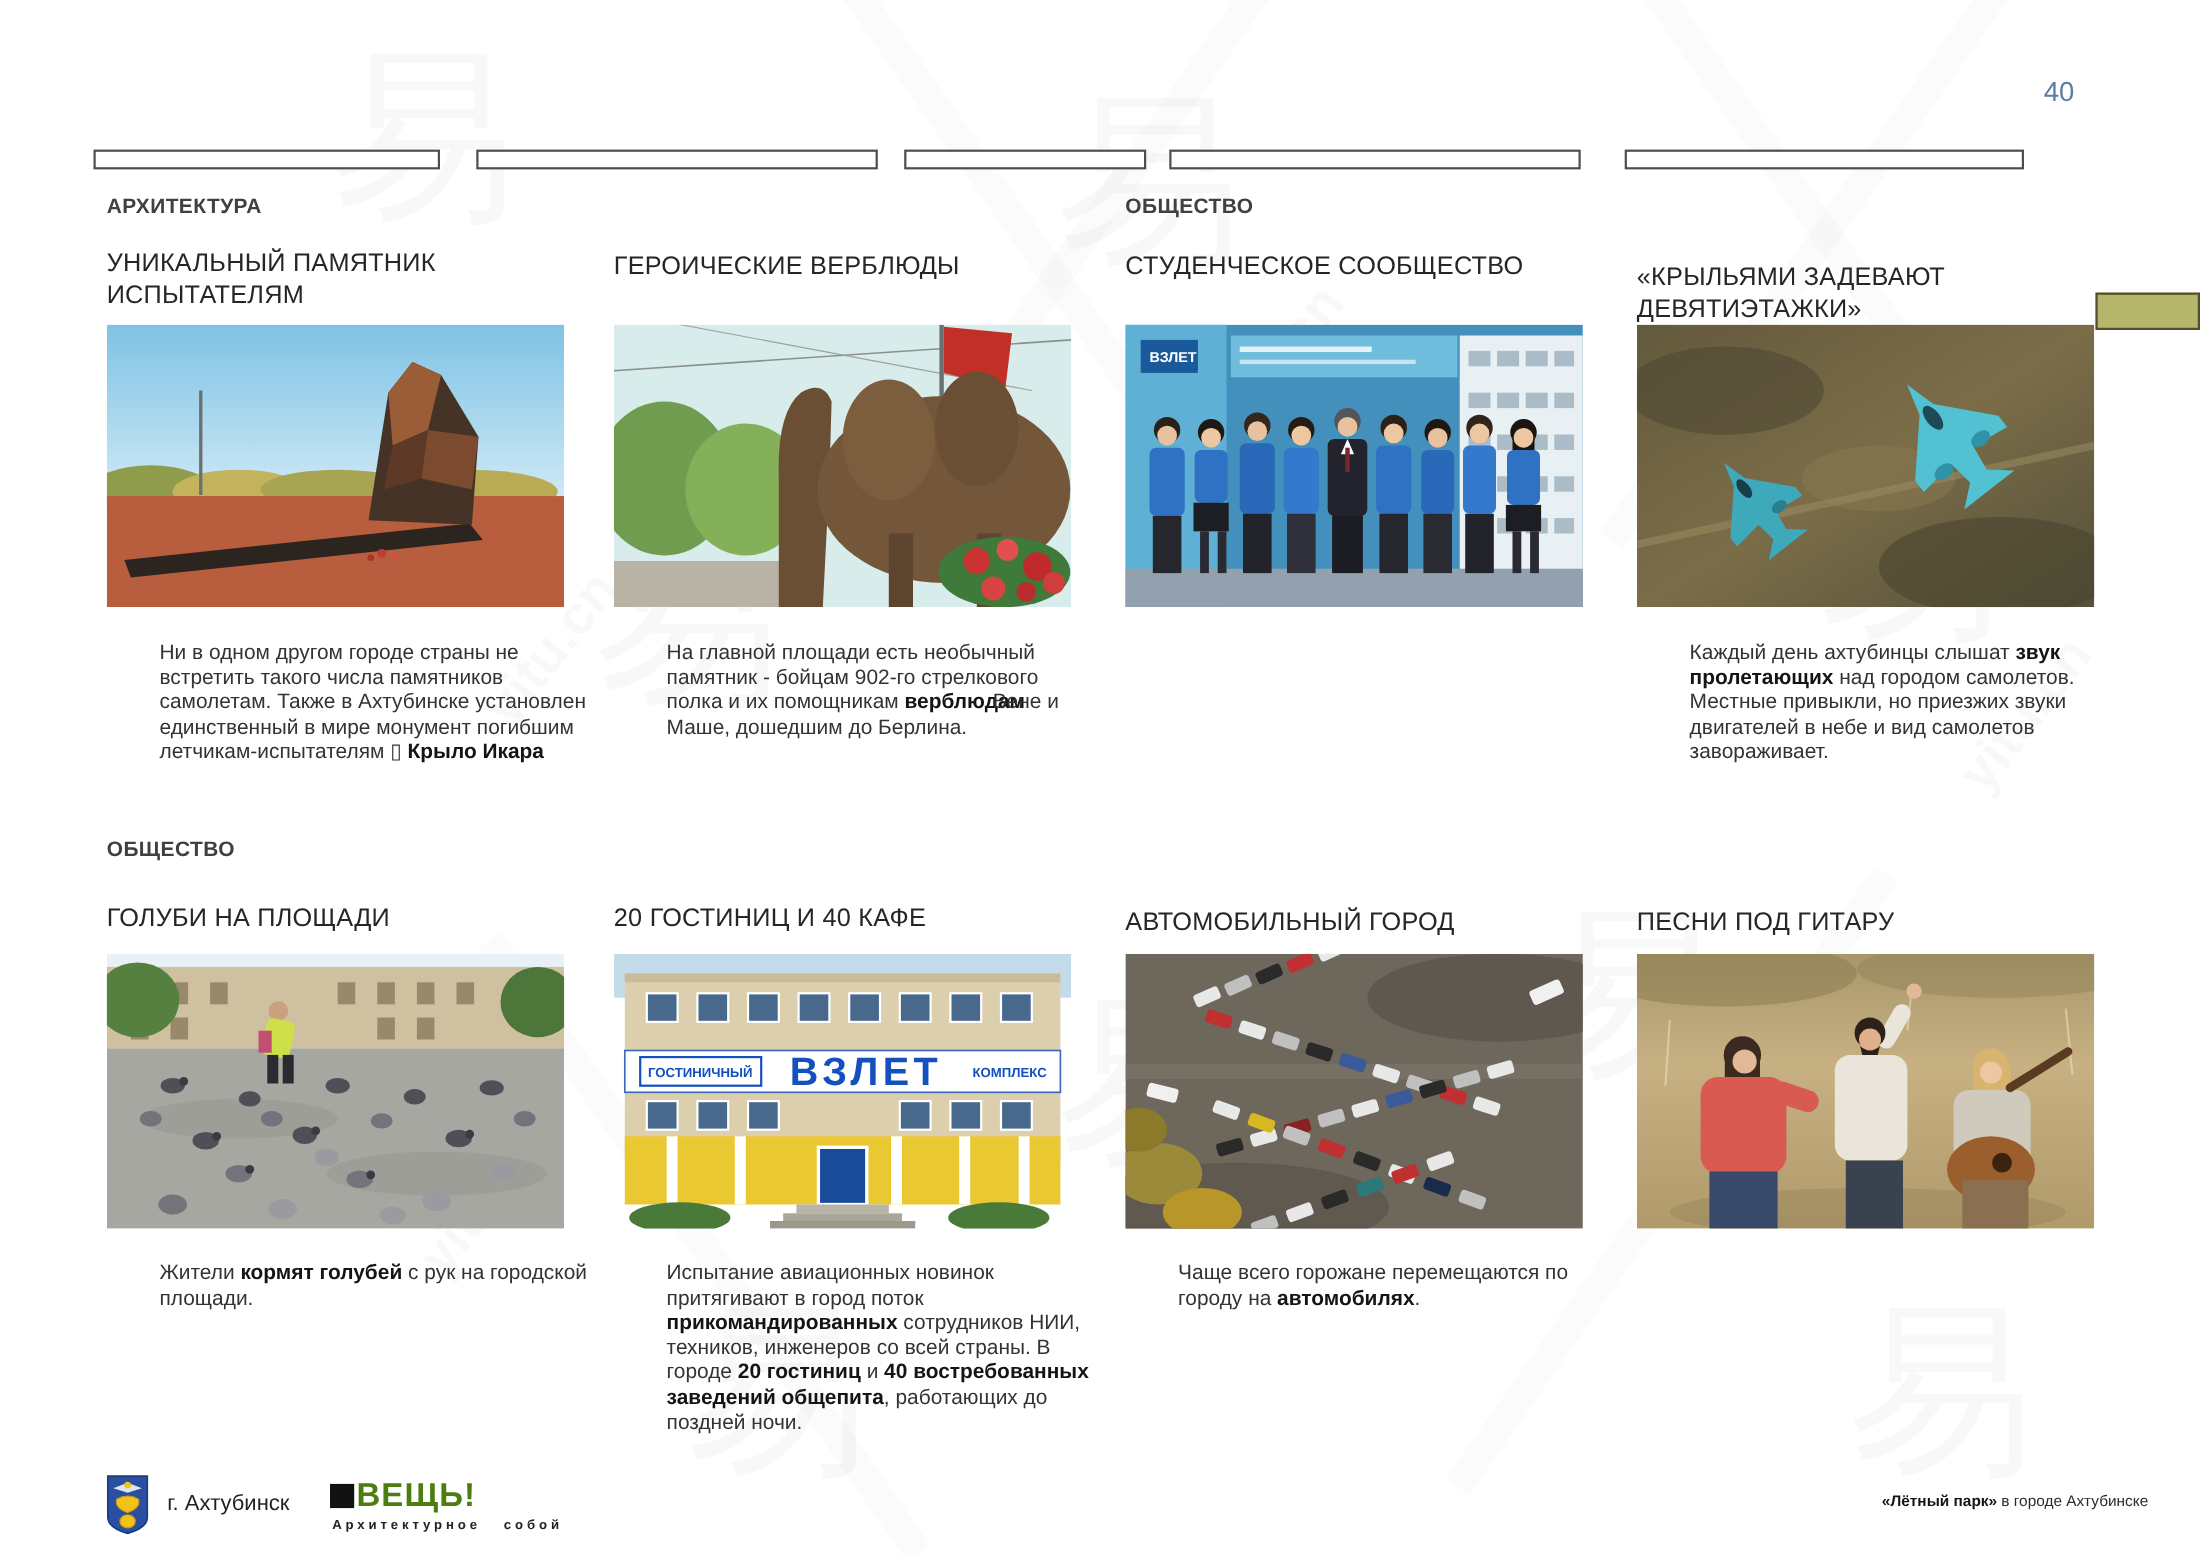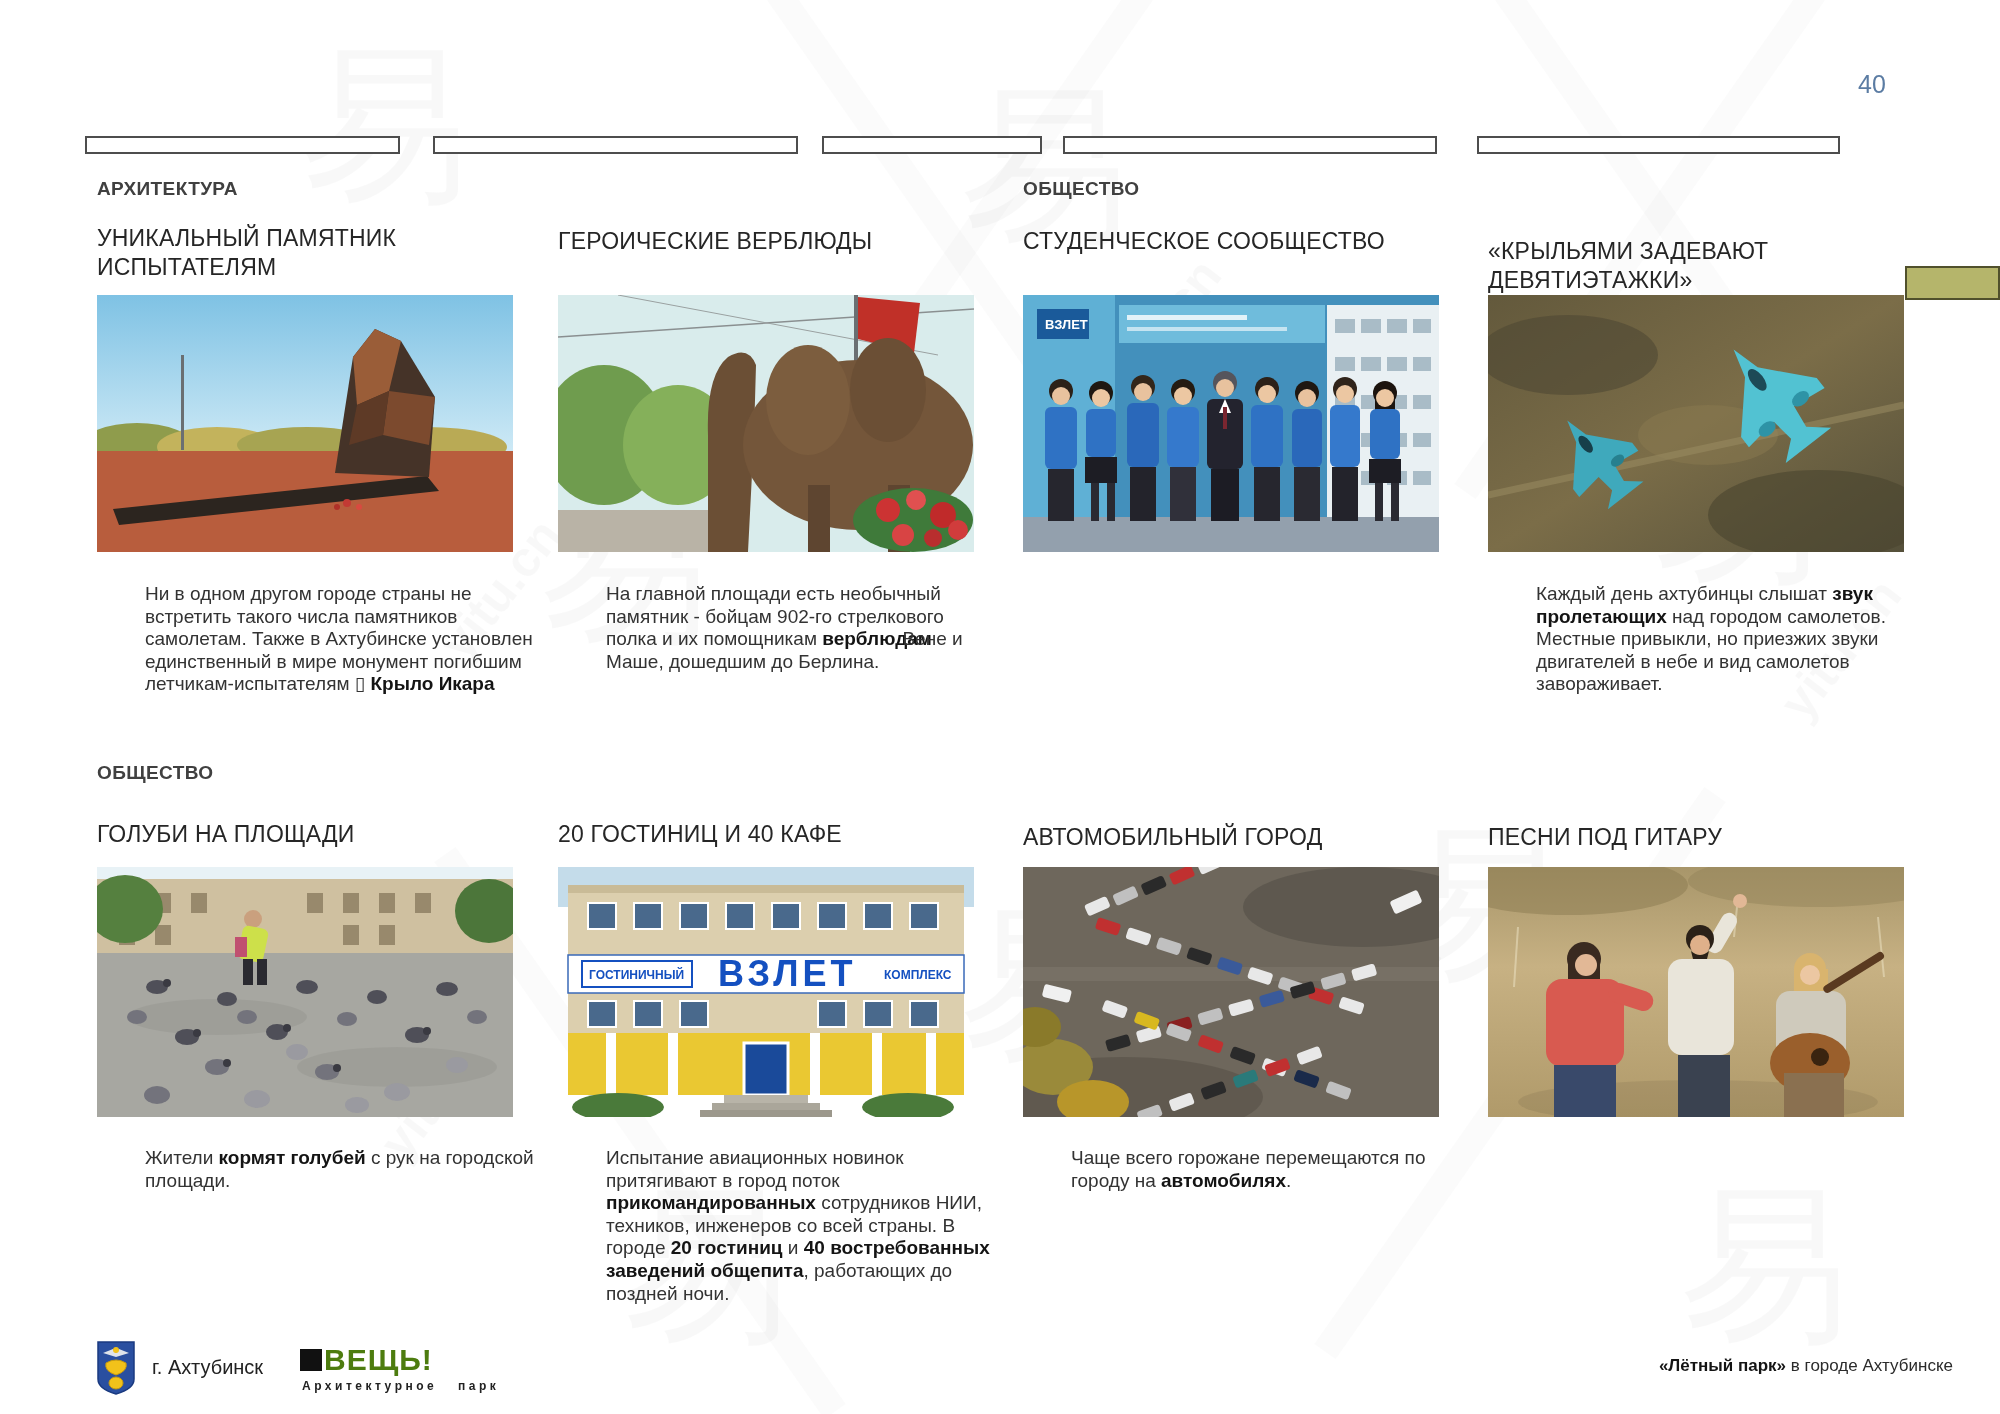--- a/index.html
+++ b/index.html
@@ -24,21 +24,21 @@
   .r1b{top:583px}.r2b{top:1147px}
   .b{font-weight:700;color:#141414;}
   .overlap{margin-left:-1.55em;}
 
   
   .f-shield{position:absolute;left:97px;top:1341px;width:38px;height:54px;}
   .f-city{position:absolute;left:152px;top:1356px;font-size:20px;color:#222;}
   .f-logo{position:absolute;left:300px;top:1343px;font-size:30px;font-weight:700;color:#4d7c0f;letter-spacing:1px;display:flex;align-items:center;}
   .f-logo .sq{display:inline-block;width:22px;height:22px;background:#111;margin-right:2px;}
   .f-sub{position:absolute;left:302px;top:1379px;font-size:12px;font-weight:700;color:#222;letter-spacing:3.5px;word-spacing:14px;}
-  .f-project{position:absolute;right:47px;top:1356px;font-size:17px;color:#2b2b2b;}
+  .f-project{position:absolute;right:47px;top:1356px;font-size:14px;color:#2b2b2b;}
 
   
   .wm{position:absolute;color:#8a8a8a;opacity:.05;pointer-events:none;user-select:none;}
   .wm-yi{font-size:170px;line-height:1;}
   .wm-cn{font-size:50px;transform:rotate(-52deg);font-weight:700;}
   .wm-x{position:absolute;width:680px;height:26px;background:#9a9a9a;opacity:.035;pointer-events:none;}
 </style>
 </head>
 <body>
 
@@ -526,16 +526,16 @@
       <circle cx="19" cy="9" r="3" fill="#f2c21a"></circle>
       <path d="M9,22 Q19,16 29,22 Q31,30 19,34 Q7,30 9,22 Z" fill="#f2c21a" stroke="#c79a10" stroke-width="1"></path>
       <ellipse cx="19" cy="42" rx="7" ry="6" fill="#f2c21a" stroke="#c79a10" stroke-width="1"></ellipse>
     </svg>
   </div>
   <div class="f-city">г. Ахтубинск</div>
   <div class="f-logo">
     <span class="sq"></span>
     <span>ВЕЩЬ!</span>
   </div>
-  <div class="f-sub">Архитектурное парк</div>
+  <div class="f-sub">Архитектурное собой</div>
   <div class="f-project"><span class="b">«Лётный парк»</span><span> в городе Ахтубинске</span></div>
 
 </div>
 
 </body></html>

